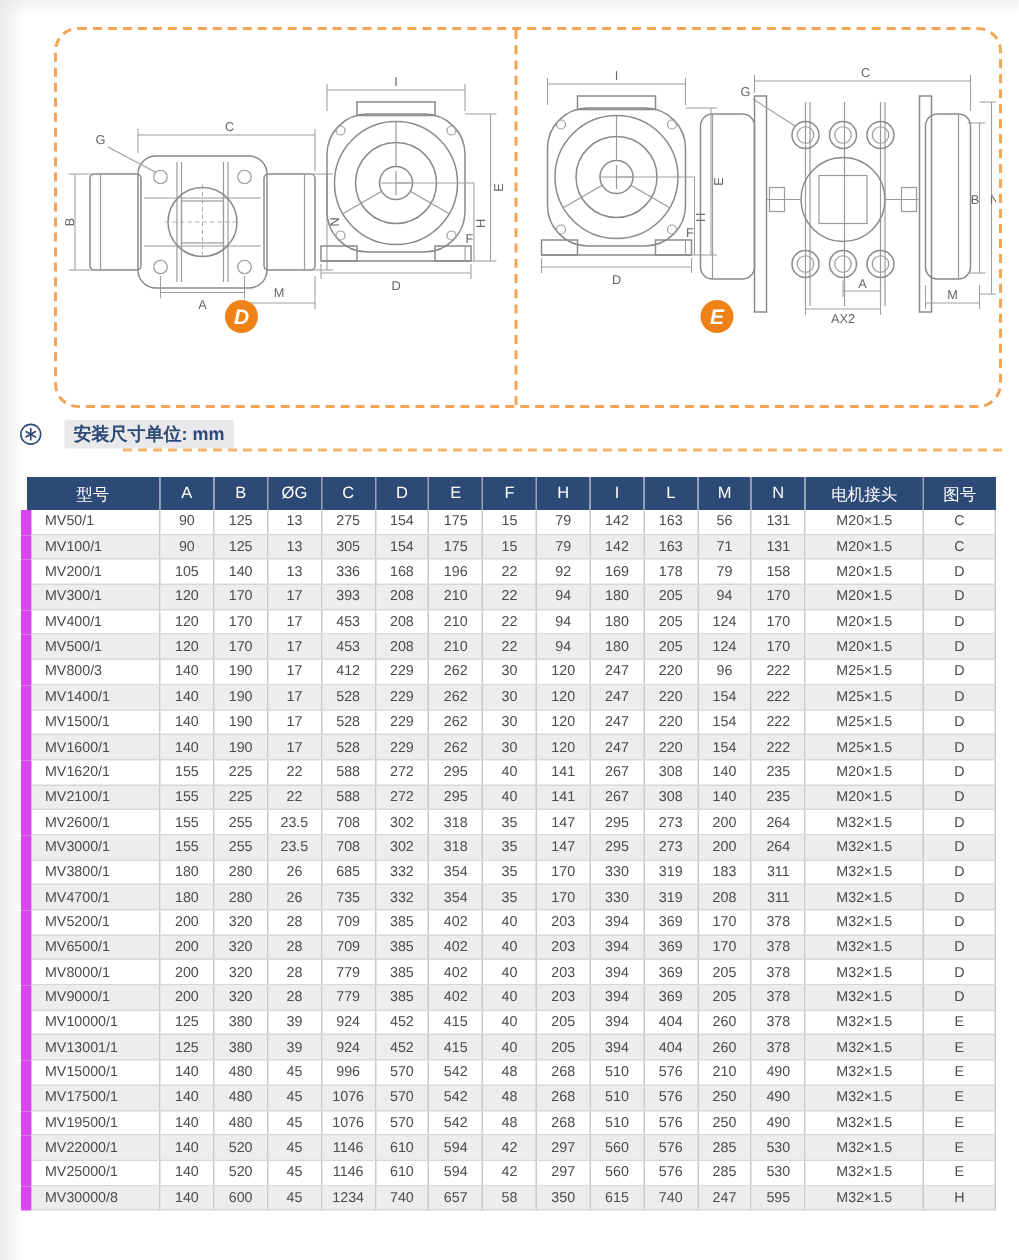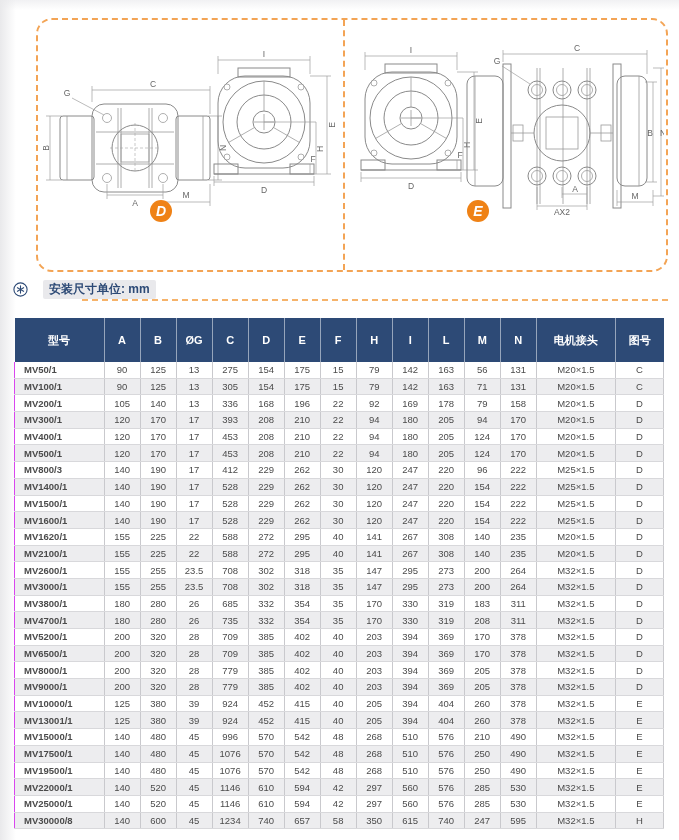--- a/index.html
+++ b/index.html
@@ -46,31 +46,31 @@
     position:absolute;left:82px;top:299px;width:586px;height:0;
     border-top:2px dashed #f6b36a;
   }
   
   .dim-table{
     position:absolute;left:14px;top:318px;width:650px;
     border-collapse:collapse;table-layout:fixed;
     font-size:9.5px;color:#4b4b4b;
   }
   .dim-table thead th{
-    background:#2d4a76;color:#fff;font-weight:bold;font-size:11px;
-    height:44px;padding:0;text-align:center;vertical-align:middle;
+    background:#2d4a76;color:#fff;font-weight:normal;font-size:11px;
+    height:22px;padding:0;text-align:center;vertical-align:middle;
   }
   .dim-table thead th + th{border-left:1px solid rgba(255,255,255,.5);}
   .dim-table tbody td{
     height:15.7px;padding:0 2px;text-align:center;vertical-align:middle;
     border-right:1px solid #c9c9cd;border-bottom:1px solid #d8d8db;
     white-space:nowrap;overflow:hidden;
   }
   .dim-table tbody td:first-child{
-    text-align:left;padding-left:9px;border-left:1px solid #d946ef;font-weight:bold;
+    text-align:left;padding-left:9px;border-left:7px solid #d946ef;
   }
   .dim-table tbody tr:nth-child(even){background:#ededef;}
 </style>
 </head>
 <body>
 
 <div class="page-shade"></div>
 
 <div class="drawing-box">
 

